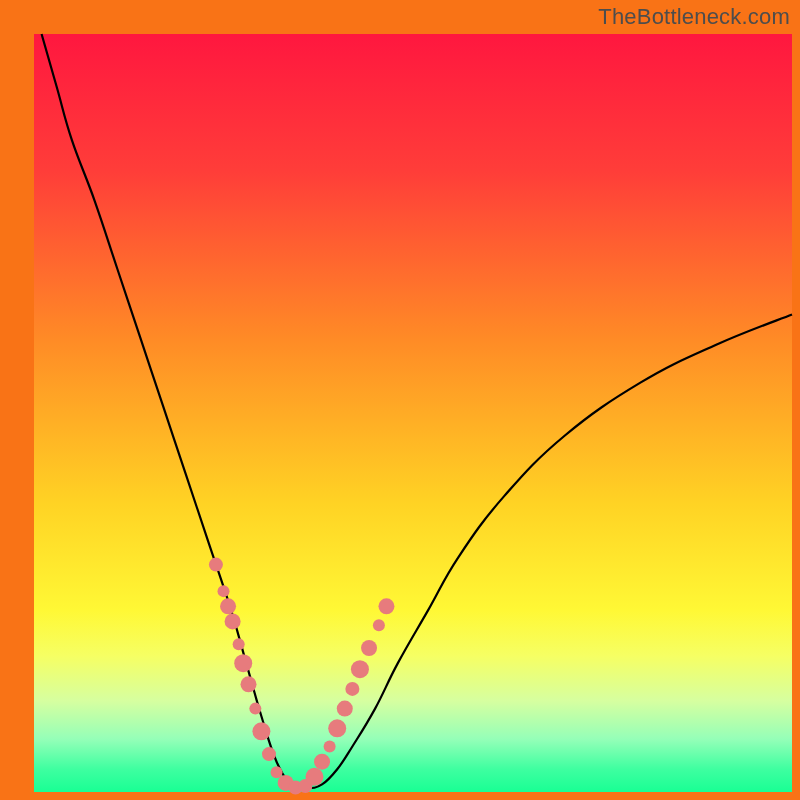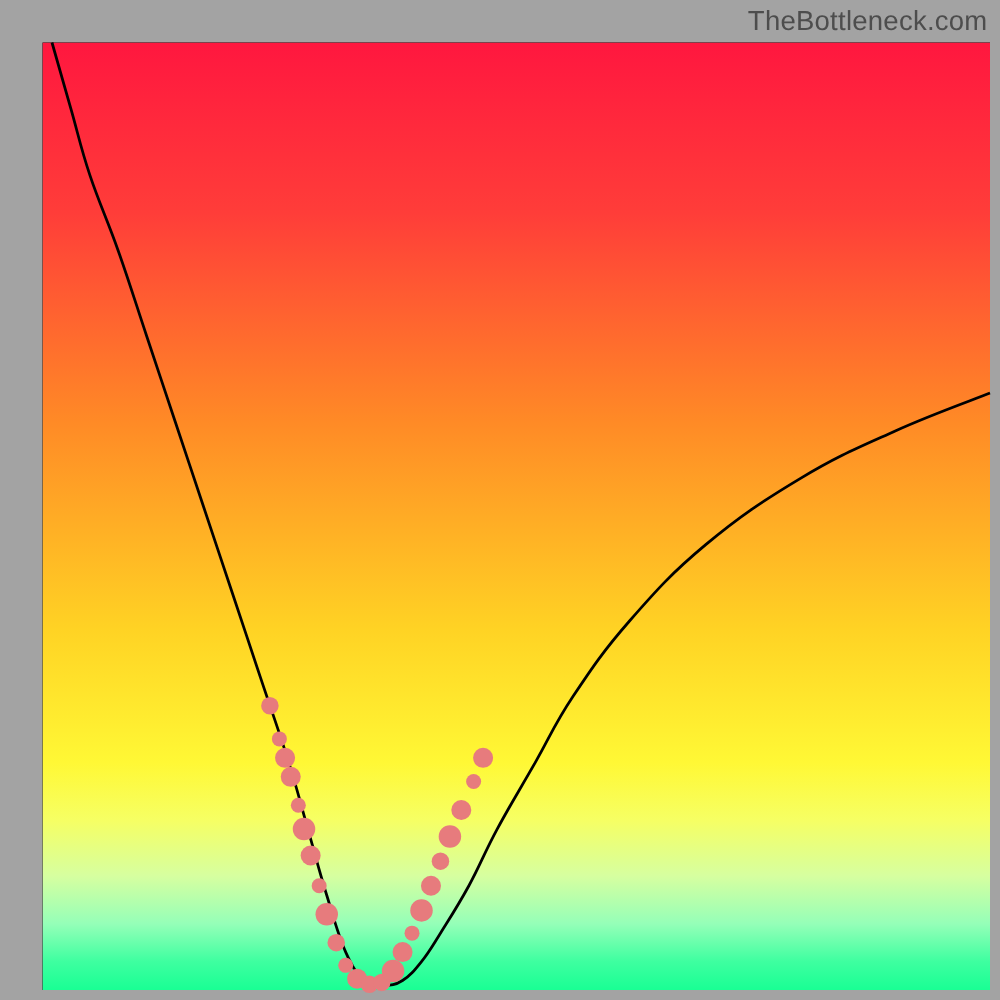--- a/index.html
+++ b/index.html
@@ -8,21 +8,21 @@
     width: 800px;
     height: 800px;
     overflow: hidden;
     font-family: Arial, Helvetica, sans-serif;
     background: #000;
   }
   .outer {
     position: relative;
     width: 800px;
     height: 800px;
-    background: #a3a3a3;
+    background: #f97316;
   }
   .plot-area {
     position: absolute;
     background: #000;
   }
   .gradient {
     position: absolute;
     width: 100%;
     height: 100%;
   }

